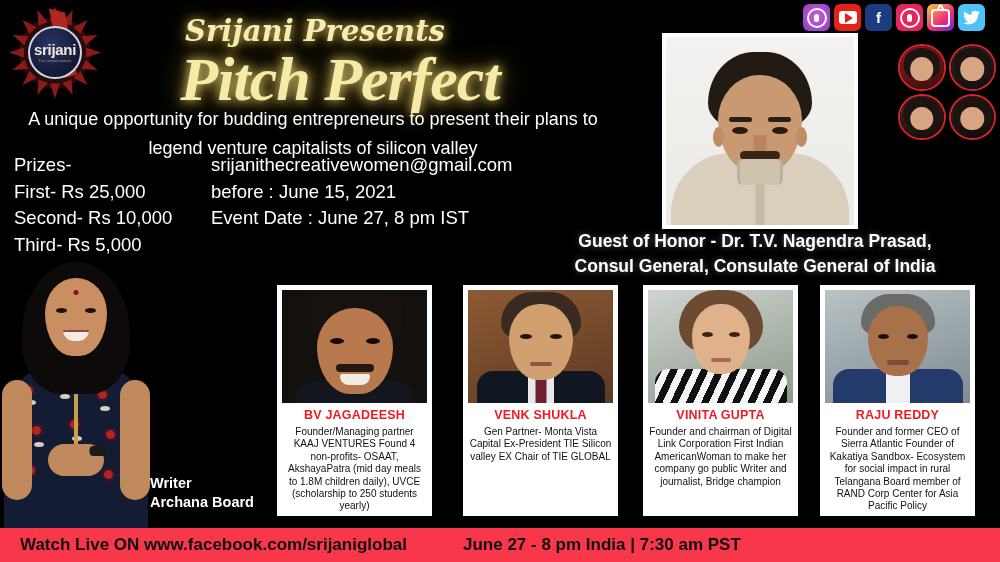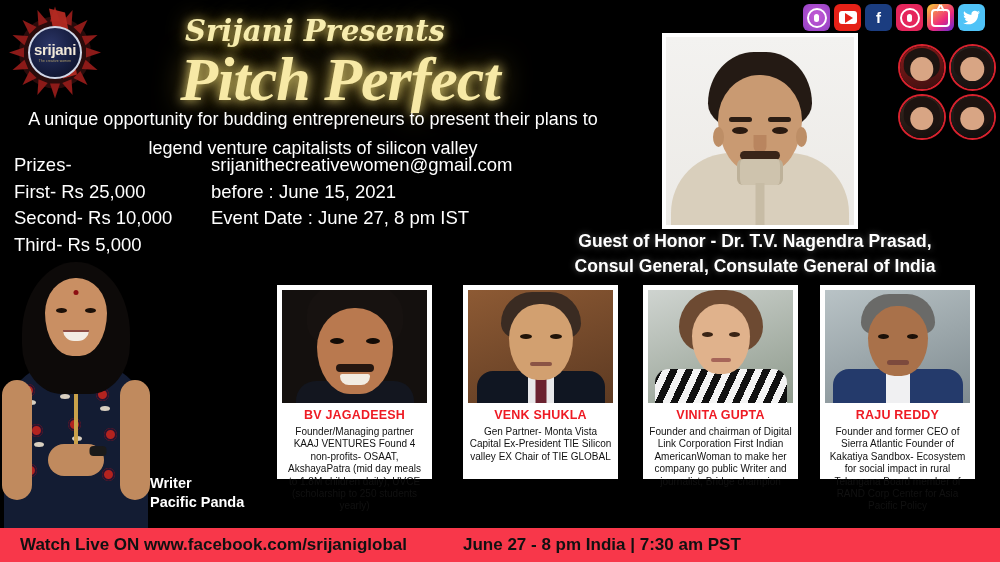--- a/index.html
+++ b/index.html
@@ -305,21 +305,21 @@
     font-weight: bold;
     font-size: 14.5px;
     line-height: 19px;
   }
 
   
   .card {
     position: absolute;
     top: 285px;
     width: 155px;
-    height: 194px;
+    height: 231px;
     background: #fff;
     padding: 5px;
     box-sizing: border-box;
     text-align: center;
   }
   #card-0 { left: 277px; }
   #card-1 { left: 463px; }
   #card-2 { left: 643px; }
   #card-3 { left: 820px; }
   .card-photo {
@@ -593,21 +593,21 @@
       <div class="a-bindi"></div>
       <div class="a-eye l"></div>
         <div class="a-eye r"></div>
       <div class="a-smile"></div>
     </div>
     <div class="a-hands"></div>
     <div class="a-watch"></div>
   </div>
   <div id="anchor-text">
     <div>Writer</div>
-    <div>Pacific Panda</div>
+    <div>Archana Board</div>
   </div>
 
   <div class="card" id="card-0">
     <div class="card-photo p1">
       <div class="suit"></div>
         <div class="hair"></div>
       <div class="face">
           <div class="eye l"></div>
           <div class="eye r"></div>
           <div class="mous"></div>

